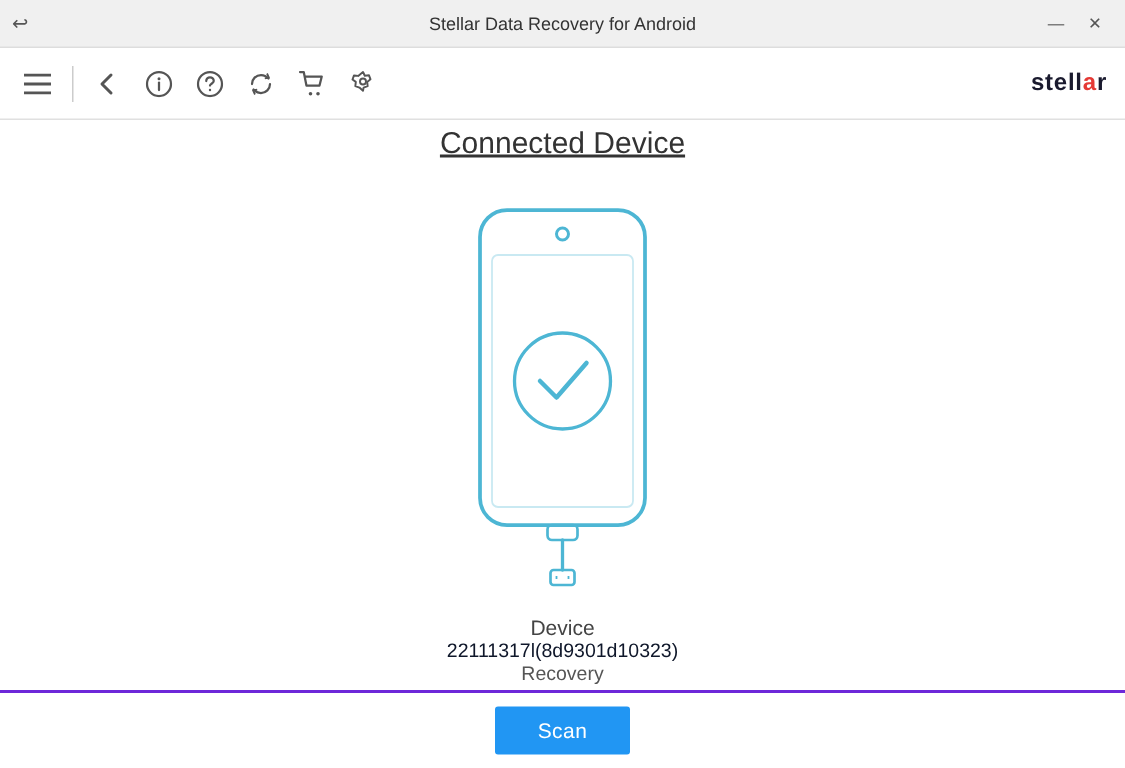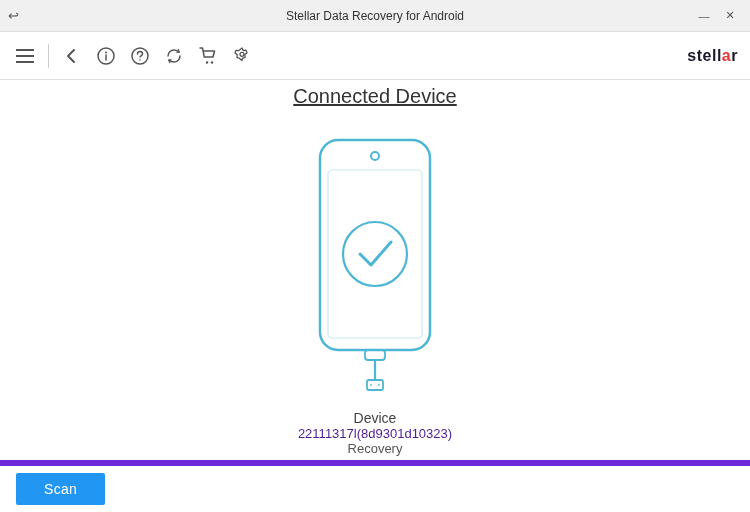--- a/index.html
+++ b/index.html
@@ -141,36 +141,36 @@
     }
 
     .device-name {
       font-size: 14px;
       color: #444;
       font-weight: 500;
     }
 
     .device-id {
       font-size: 13px;
-      color: #4c1d95;
+      color: #0f172a;
     }
 
     .device-status {
       font-size: 13px;
       color: #555;
     }
 
     
     .footer {
       height: 52px;
       background: #fff;
-      border-top: 6px solid #6d28d9;
-      display: flex;
-      align-items: center;
-      justify-content: flex-start;
+      border-top: 2px solid #6d28d9;
+      display: flex;
+      align-items: center;
+      justify-content: center;
       padding: 0 16px;
       flex-shrink: 0;
     }
 
     .scan-button {
       background: #2196f3;
       color: #fff;
       border: none;
       padding: 8px 28px;
       font-size: 14px;

